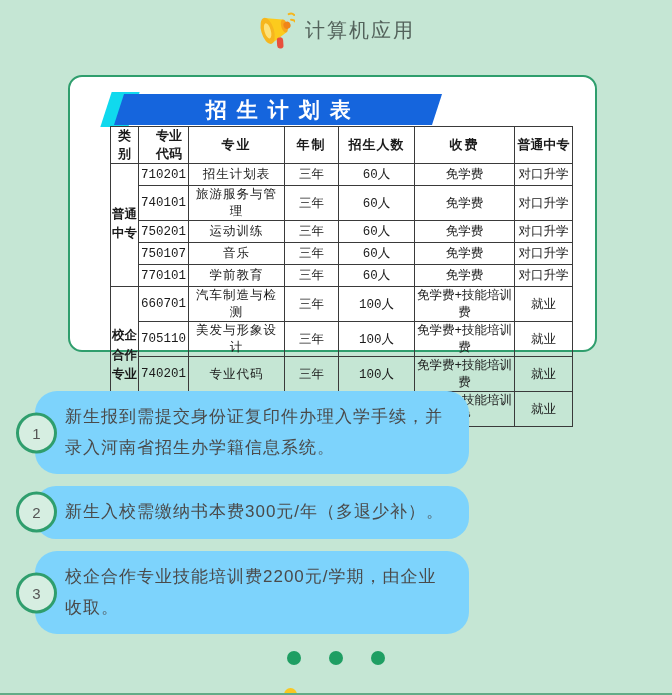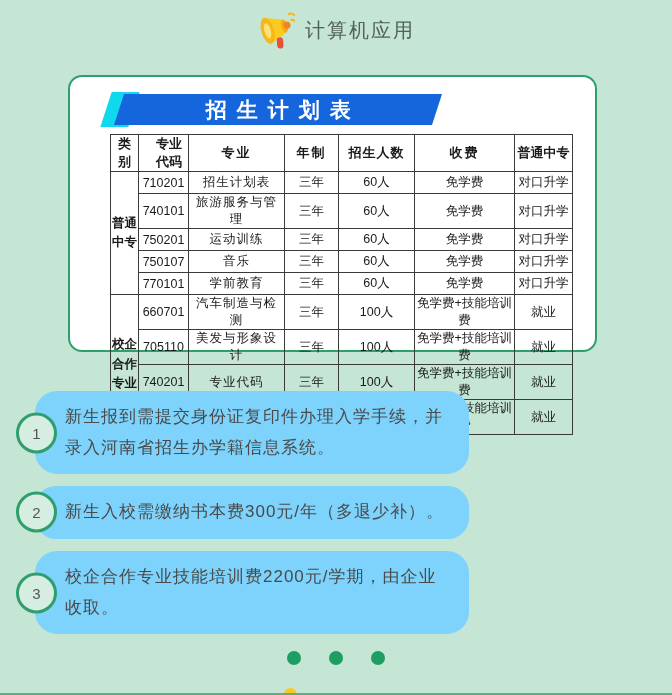--- a/index.html
+++ b/index.html
@@ -37,23 +37,23 @@
     display:flex;align-items:center;justify-content:center;
   }
   .banner-text{
     transform:skewX(18deg);
     color:#ffffff;font-weight:bold;font-size:21px;
     letter-spacing:10px;text-indent:10px;
     font-family:"Liberation Sans","DejaVu Sans",sans-serif;
   }
 
   table.plan{
-    position:absolute;left:40px;top:57px;width:462px;
+    position:absolute;left:40px;top:49px;width:462px;
     border-collapse:collapse;table-layout:fixed;
-    font-family:Liberation Sans, sans-serif;
+    font-family:Liberation Mono, monospace;
     color:#1b1b1b;
   }
   table.plan th,table.plan td{
     border:1px solid #3a3a3a;text-align:center;vertical-align:middle;
     padding:0 1px;height:21px;font-size:12.5px;overflow:hidden;
   }
   table.plan th{height:22px;font-size:13px;font-weight:bold;letter-spacing:2px;}
   td.cat{
     font-weight:bold;font-size:13px;line-height:1.55;
     word-break:break-all;padding:0 6px;letter-spacing:0;

